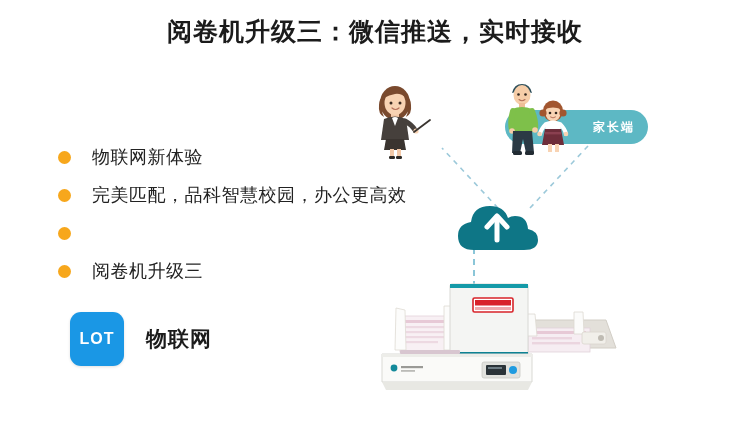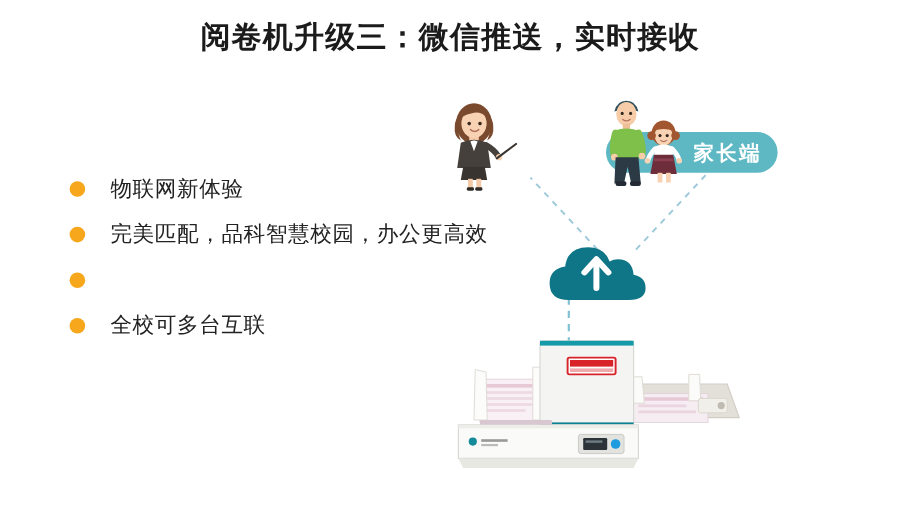--- a/index.html
+++ b/index.html
@@ -105,21 +105,21 @@
   }
   #pill-parent{
     left:505px;top:110px;
     width:143px;
     background:#5DB8C4;
     justify-content:flex-end;
     padding-right:13px;
   }
   #pill-parent .pill-text{
     color:#ffffff;
-    font-size:17px;font-weight:bold;letter-spacing:2px;margin-left:39px;
+    font-size:12px;font-weight:bold;letter-spacing:2px;margin-left:39px;
   }
   .fig{position:absolute;}
   #fig-teacher{left:370px;top:82px;}
   #fig-parent{left:503px;top:80px;}
   #cloud{position:absolute;left:452px;top:196px;}
   #machine{position:absolute;left:378px;top:276px;}
   .dash{position:absolute;}
 </style>
 </head>
 <body>
@@ -139,25 +139,31 @@
       <span class="bullet-dot"></span>
       <span class="bullet-text">完美匹配，品科智慧校园，办公更高效</span>
     </div>
 
     <div class="bullet-row">
       <span class="bullet-dot"></span>
     </div>
 
     <div class="bullet-row">
       <span class="bullet-dot"></span>
-      <span class="bullet-text">全校可多台互联</span>
+      <span class="bullet-text">阅卷机升级三</span>
     </div>
 
   </div>
 
+  <div id="iot-block">
+    <div id="iot-badge">
+      <span>LOT</span>
+    </div>
+    <div id="iot-label">物联网</div>
+  </div>
 
   <svg class="dash" style="left:420px;top:140px;" width="220" height="175" viewBox="0 0 220 175">
 
     <line x1="78" y1="68" x2="22" y2="8" stroke="#9CC9DA" stroke-width="1.6" stroke-dasharray="5 5"></line>
 
     <line x1="110" y1="68" x2="168" y2="6" stroke="#9CC9DA" stroke-width="1.6" stroke-dasharray="5 5"></line>
 
     <line x1="54" y1="108" x2="54" y2="158" stroke="#7FC0D4" stroke-width="1.8" stroke-dasharray="6 5"></line>
   </svg>
 

